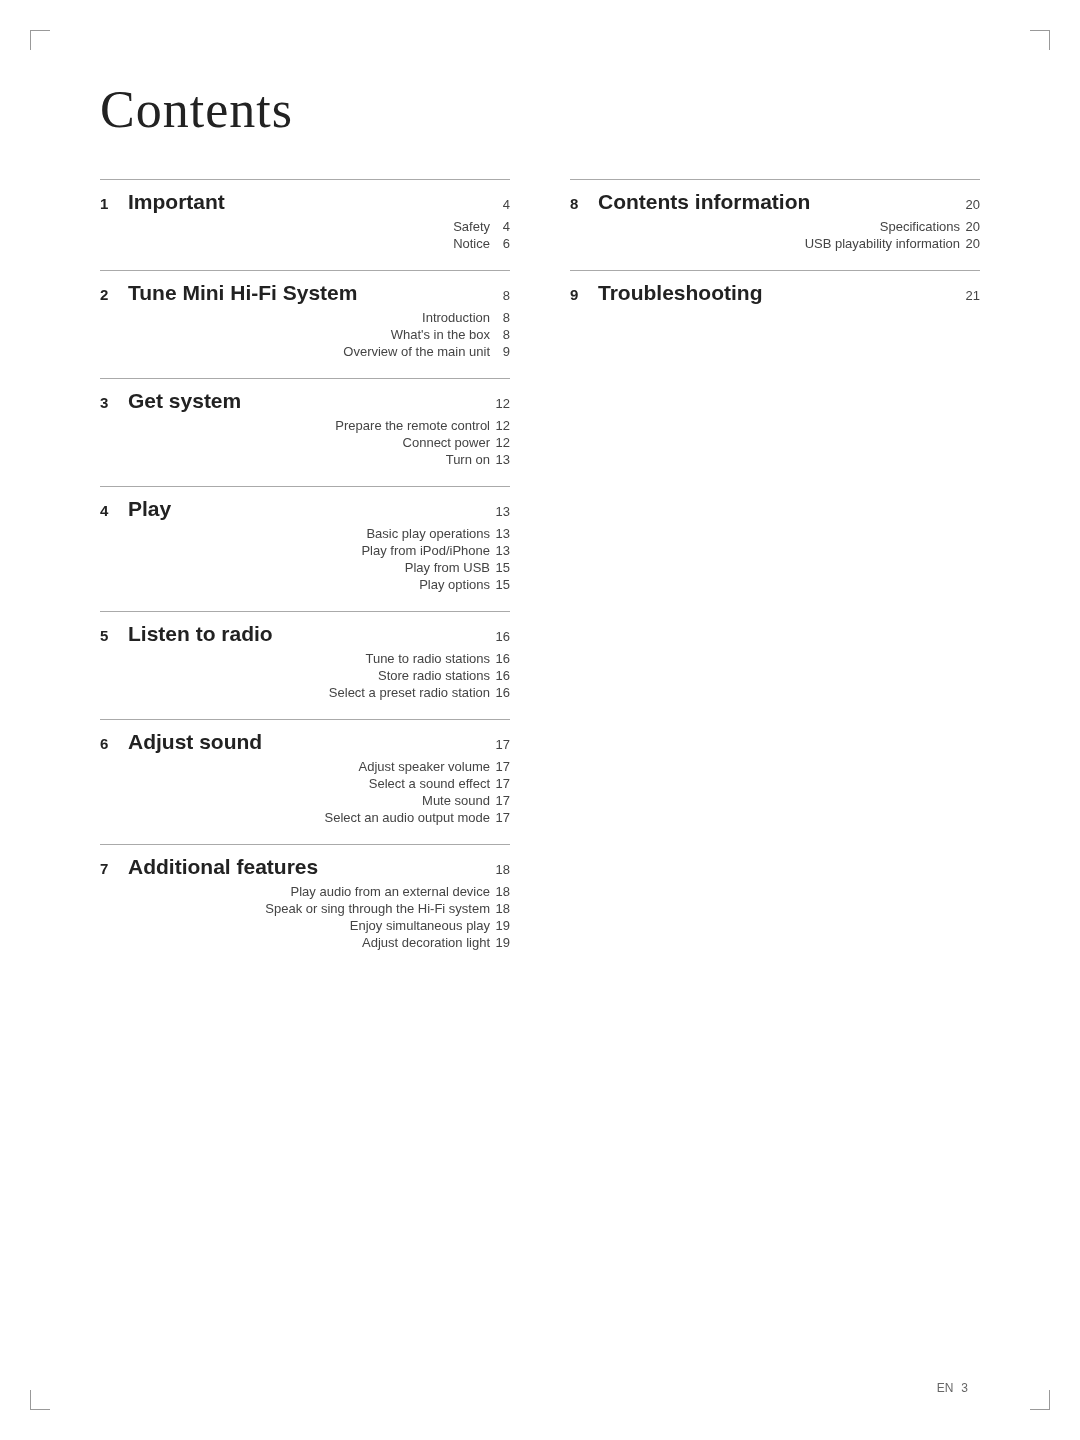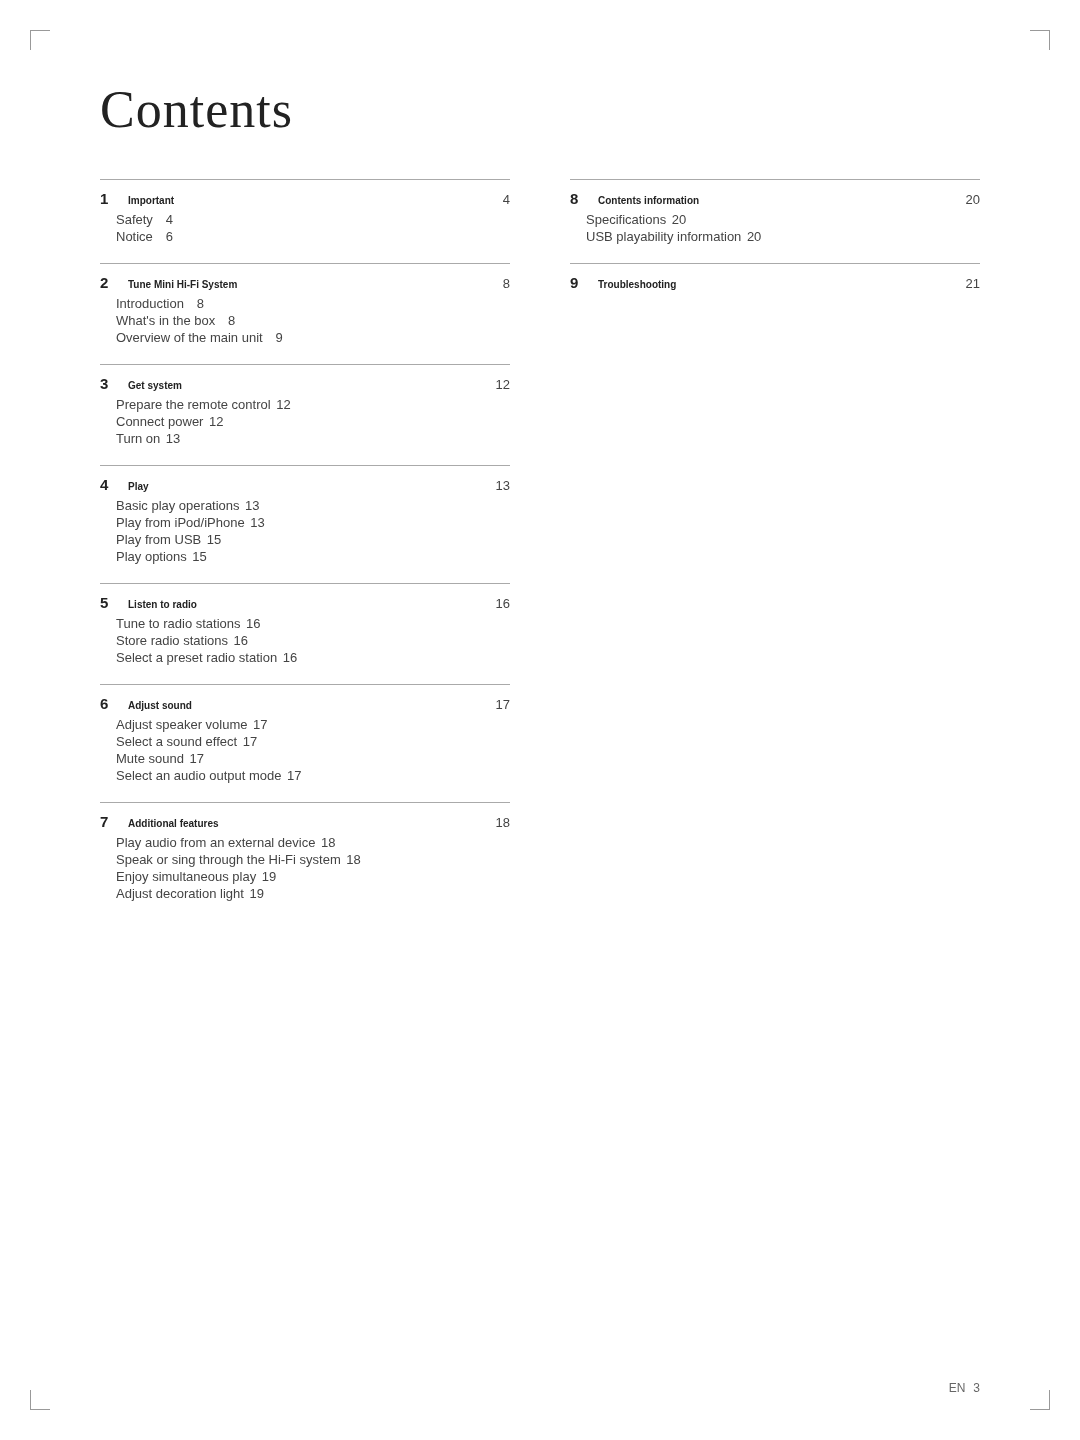--- a/index.html
+++ b/index.html
@@ -108,38 +108,38 @@
     }
 
     .toc-number {
       font-size: 15px;
       font-weight: bold;
       color: #222;
       min-width: 16px;
     }
 
     .toc-section-title {
-      font-size: 10px;
+      font-size: 21px;
       font-weight: bold;
       color: #222;
     }
 
     .toc-page {
       font-size: 13px;
       color: #444;
       min-width: 20px;
       text-align: right;
     }
 
     .toc-sub-row {
       display: flex;
       align-items: baseline;
-      justify-content: flex-start;
+      justify-content: flex-end;
       padding: 1px 0;
-      margin-left: 16px;
+      margin-left: 27px;
     }
 
     .toc-sub-title {
       font-size: 13px;
       color: #444;
     }
 
     .toc-sub-page {
       font-size: 13px;
       color: #444;
@@ -147,21 +147,21 @@
       text-align: right;
     }
 
     .toc-block {
       margin-bottom: 18px;
     }
 
     .footer-area {
       position: absolute;
       bottom: 45px;
-      right: 100px;
+      right: 112px;
       display: flex;
       align-items: center;
       gap: 8px;
     }
 
     .footer-lang {
       font-size: 12px;
       color: #666;
     }
 

